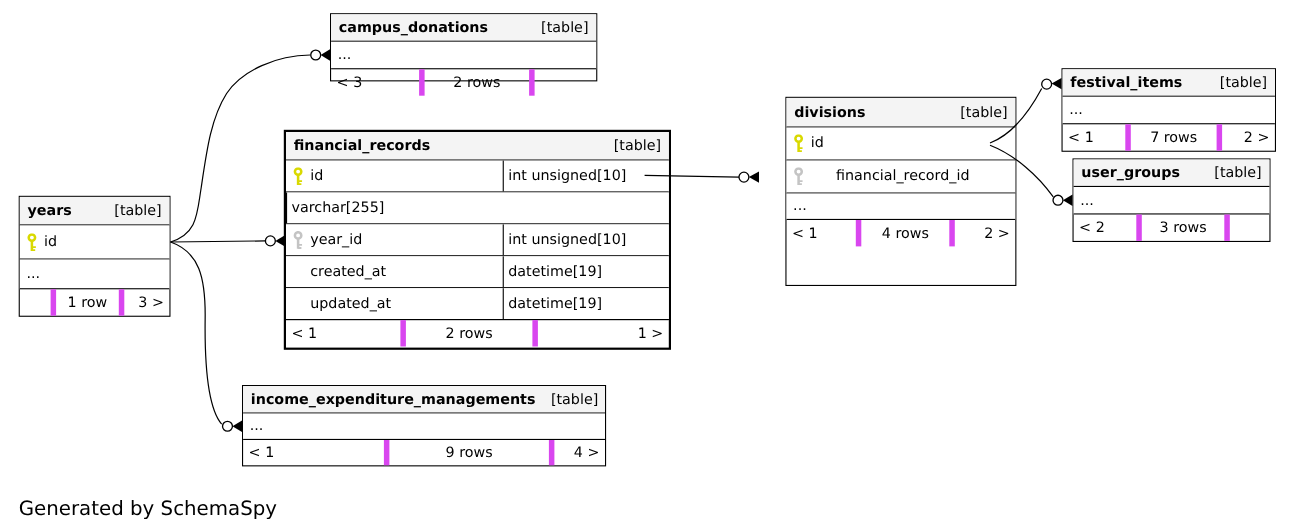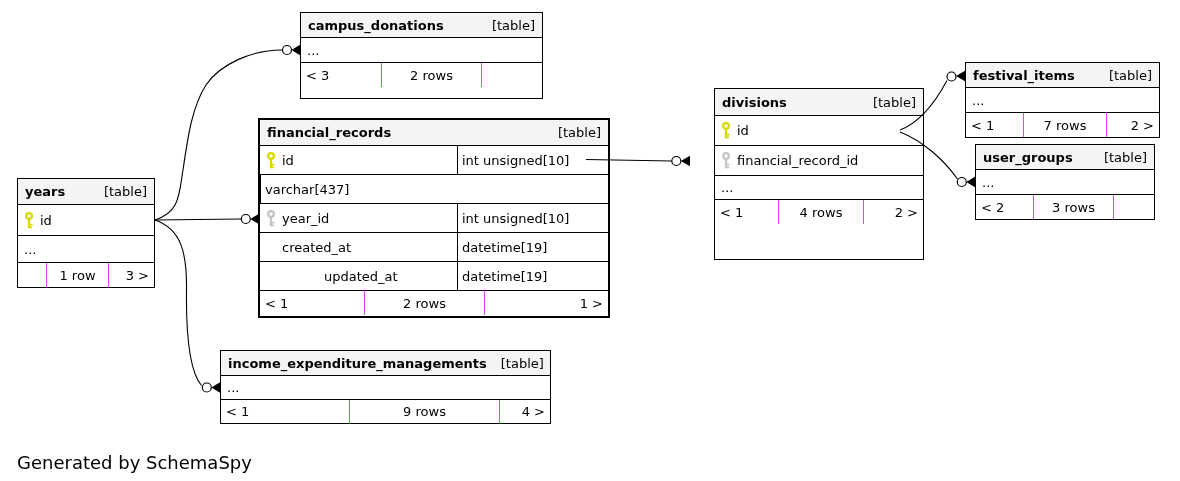--- a/index.html
+++ b/index.html
@@ -34,21 +34,21 @@
   .colname{white-space:nowrap;}
   .namecell{display:flex;align-items:center;box-sizing:border-box;height:100%;}
   .typecell{
     border-left:1px solid #000;box-sizing:border-box;height:100%;
     display:flex;align-items:center;padding-left:4px;white-space:nowrap;flex:1;
   }
   .ellipsis{padding-left:6px;}
   .tfoot{display:flex;box-sizing:border-box;flex:0 0 auto;}
   .fcell{
     box-sizing:border-box;display:flex;align-items:center;padding:0 5px;
-    border-left:1px solid #d946ef;white-space:nowrap;
+    border-left:5px solid #d946ef;white-space:nowrap;
   }
   .fcell:first-child{border-left:none;}
   .fcell.c{justify-content:center;}
   .fcell.r{justify-content:flex-end;flex:1;}
   .key-pk{color:var(--pk);}
   .key-fk{color:var(--fk);}
   .gen{position:absolute;left:17px;top:452px;font-size:18px;z-index:1;}
 </style>
 </head>
 <body>
@@ -73,21 +73,21 @@
       <polygon points="211.3,387.5 220,382.3 220,392.7" fill="#000"></polygon>
       <circle cx="676.3" cy="161" r="4.5" fill="#fff" stroke="#000" stroke-width="1.2"></circle>
       <polygon points="680.8,161 690,155.8 690,166.2" fill="#000"></polygon>
       <circle cx="951.5" cy="76.5" r="4.5" fill="#fff" stroke="#000" stroke-width="1.2"></circle>
       <polygon points="956,76 965,70.8 965,81.2" fill="#000"></polygon>
       <circle cx="961.8" cy="182" r="4.5" fill="#fff" stroke="#000" stroke-width="1.2"></circle>
       <polygon points="966.3,182 975,176.8 975,187.2" fill="#000"></polygon>
     </g>
   </svg>
 
-  <div class="tbl" style="left:300px;top:12px;width:243px;height:87px;">
+  <div class="tbl" style="left:300px;top:12px;width:243px;height:62px;">
     <div class="thead" style="height:25px;">
       <span class="tname">campus_donations</span>
       <span class="ttype">[table]</span>
     </div>
     <div class="trow ellipsis" style="height:25px;">
       <span>...</span>
     </div>
     <div class="tfoot" style="height:24px;">
       <span class="fcell" style="width:80px;">&lt; 3</span>
       <span class="fcell c" style="width:100px;">2 rows</span>
@@ -108,21 +108,21 @@
             <line x1="5" y1="7" x2="5" y2="16.2" stroke="currentColor" stroke-width="2.3"></line>
             <line x1="5" y1="12.6" x2="8.6" y2="12.6" stroke="currentColor" stroke-width="1.7"></line>
             <line x1="5" y1="15.4" x2="8" y2="15.4" stroke="currentColor" stroke-width="1.7"></line>
           </svg>
         </span>
         <span class="colname">id</span>
       </div>
       <div class="typecell">int unsigned[10]</div>
     </div>
     <div class="trow" style="height:29px;">
-      <div class="typecell">varchar[437]</div>
+      <div class="typecell">varchar[255]</div>
     </div>
     <div class="trow" style="height:29px;">
       <div class="namecell" style="width:197px;">
         <span class="keyslot">
           <svg class="key-fk" width="10" height="17" viewBox="0 0 10 17">
             <circle cx="5" cy="4" r="2.9" fill="none" stroke="currentColor" stroke-width="2.3"></circle>
             <line x1="5" y1="7" x2="5" y2="16.2" stroke="currentColor" stroke-width="2.3"></line>
             <line x1="5" y1="12.6" x2="8.6" y2="12.6" stroke="currentColor" stroke-width="1.7"></line>
             <line x1="5" y1="15.4" x2="8" y2="15.4" stroke="currentColor" stroke-width="1.7"></line>
           </svg>
@@ -132,21 +132,21 @@
       <div class="typecell">int unsigned[10]</div>
     </div>
     <div class="trow" style="height:29px;">
       <div class="namecell" style="width:197px;text-align:center;">
         <span class="keyslot"></span>
         <span class="colname">created_at</span>
       </div>
       <div class="typecell">datetime[19]</div>
     </div>
     <div class="trow" style="height:29px;">
-      <div class="namecell" style="width:197px;padding-left:42px;">
+      <div class="namecell" style="width:197px;">
         <span class="keyslot"></span>
         <span class="colname">updated_at</span>
       </div>
       <div class="typecell">datetime[19]</div>
     </div>
     <div class="tfoot" style="height:25px;border-top:1px solid #000;margin-top:-1px;">
       <span class="fcell" style="width:104px;">&lt; 1</span>
       <span class="fcell c" style="width:120px;">2 rows</span>
       <span class="fcell r">1 &gt;</span>
     </div>
@@ -187,21 +187,21 @@
       <span class="keyslot">
         <svg class="key-pk" width="10" height="17" viewBox="0 0 10 17">
           <circle cx="5" cy="4" r="2.9" fill="none" stroke="currentColor" stroke-width="2.3"></circle>
           <line x1="5" y1="7" x2="5" y2="16.2" stroke="currentColor" stroke-width="2.3"></line>
           <line x1="5" y1="12.6" x2="8.6" y2="12.6" stroke="currentColor" stroke-width="1.7"></line>
           <line x1="5" y1="15.4" x2="8" y2="15.4" stroke="currentColor" stroke-width="1.7"></line>
         </svg>
       </span>
       <span class="colname">id</span>
     </div>
-    <div class="trow" style="height:30px;">
+    <div class="trow" style="height:30px;gap:23px;">
       <span class="keyslot">
         <svg class="key-fk" width="10" height="17" viewBox="0 0 10 17">
           <circle cx="5" cy="4" r="2.9" fill="none" stroke="currentColor" stroke-width="2.3"></circle>
           <line x1="5" y1="7" x2="5" y2="16.2" stroke="currentColor" stroke-width="2.3"></line>
           <line x1="5" y1="12.6" x2="8.6" y2="12.6" stroke="currentColor" stroke-width="1.7"></line>
           <line x1="5" y1="15.4" x2="8" y2="15.4" stroke="currentColor" stroke-width="1.7"></line>
         </svg>
       </span>
       <span class="colname">financial_record_id</span>
     </div>

